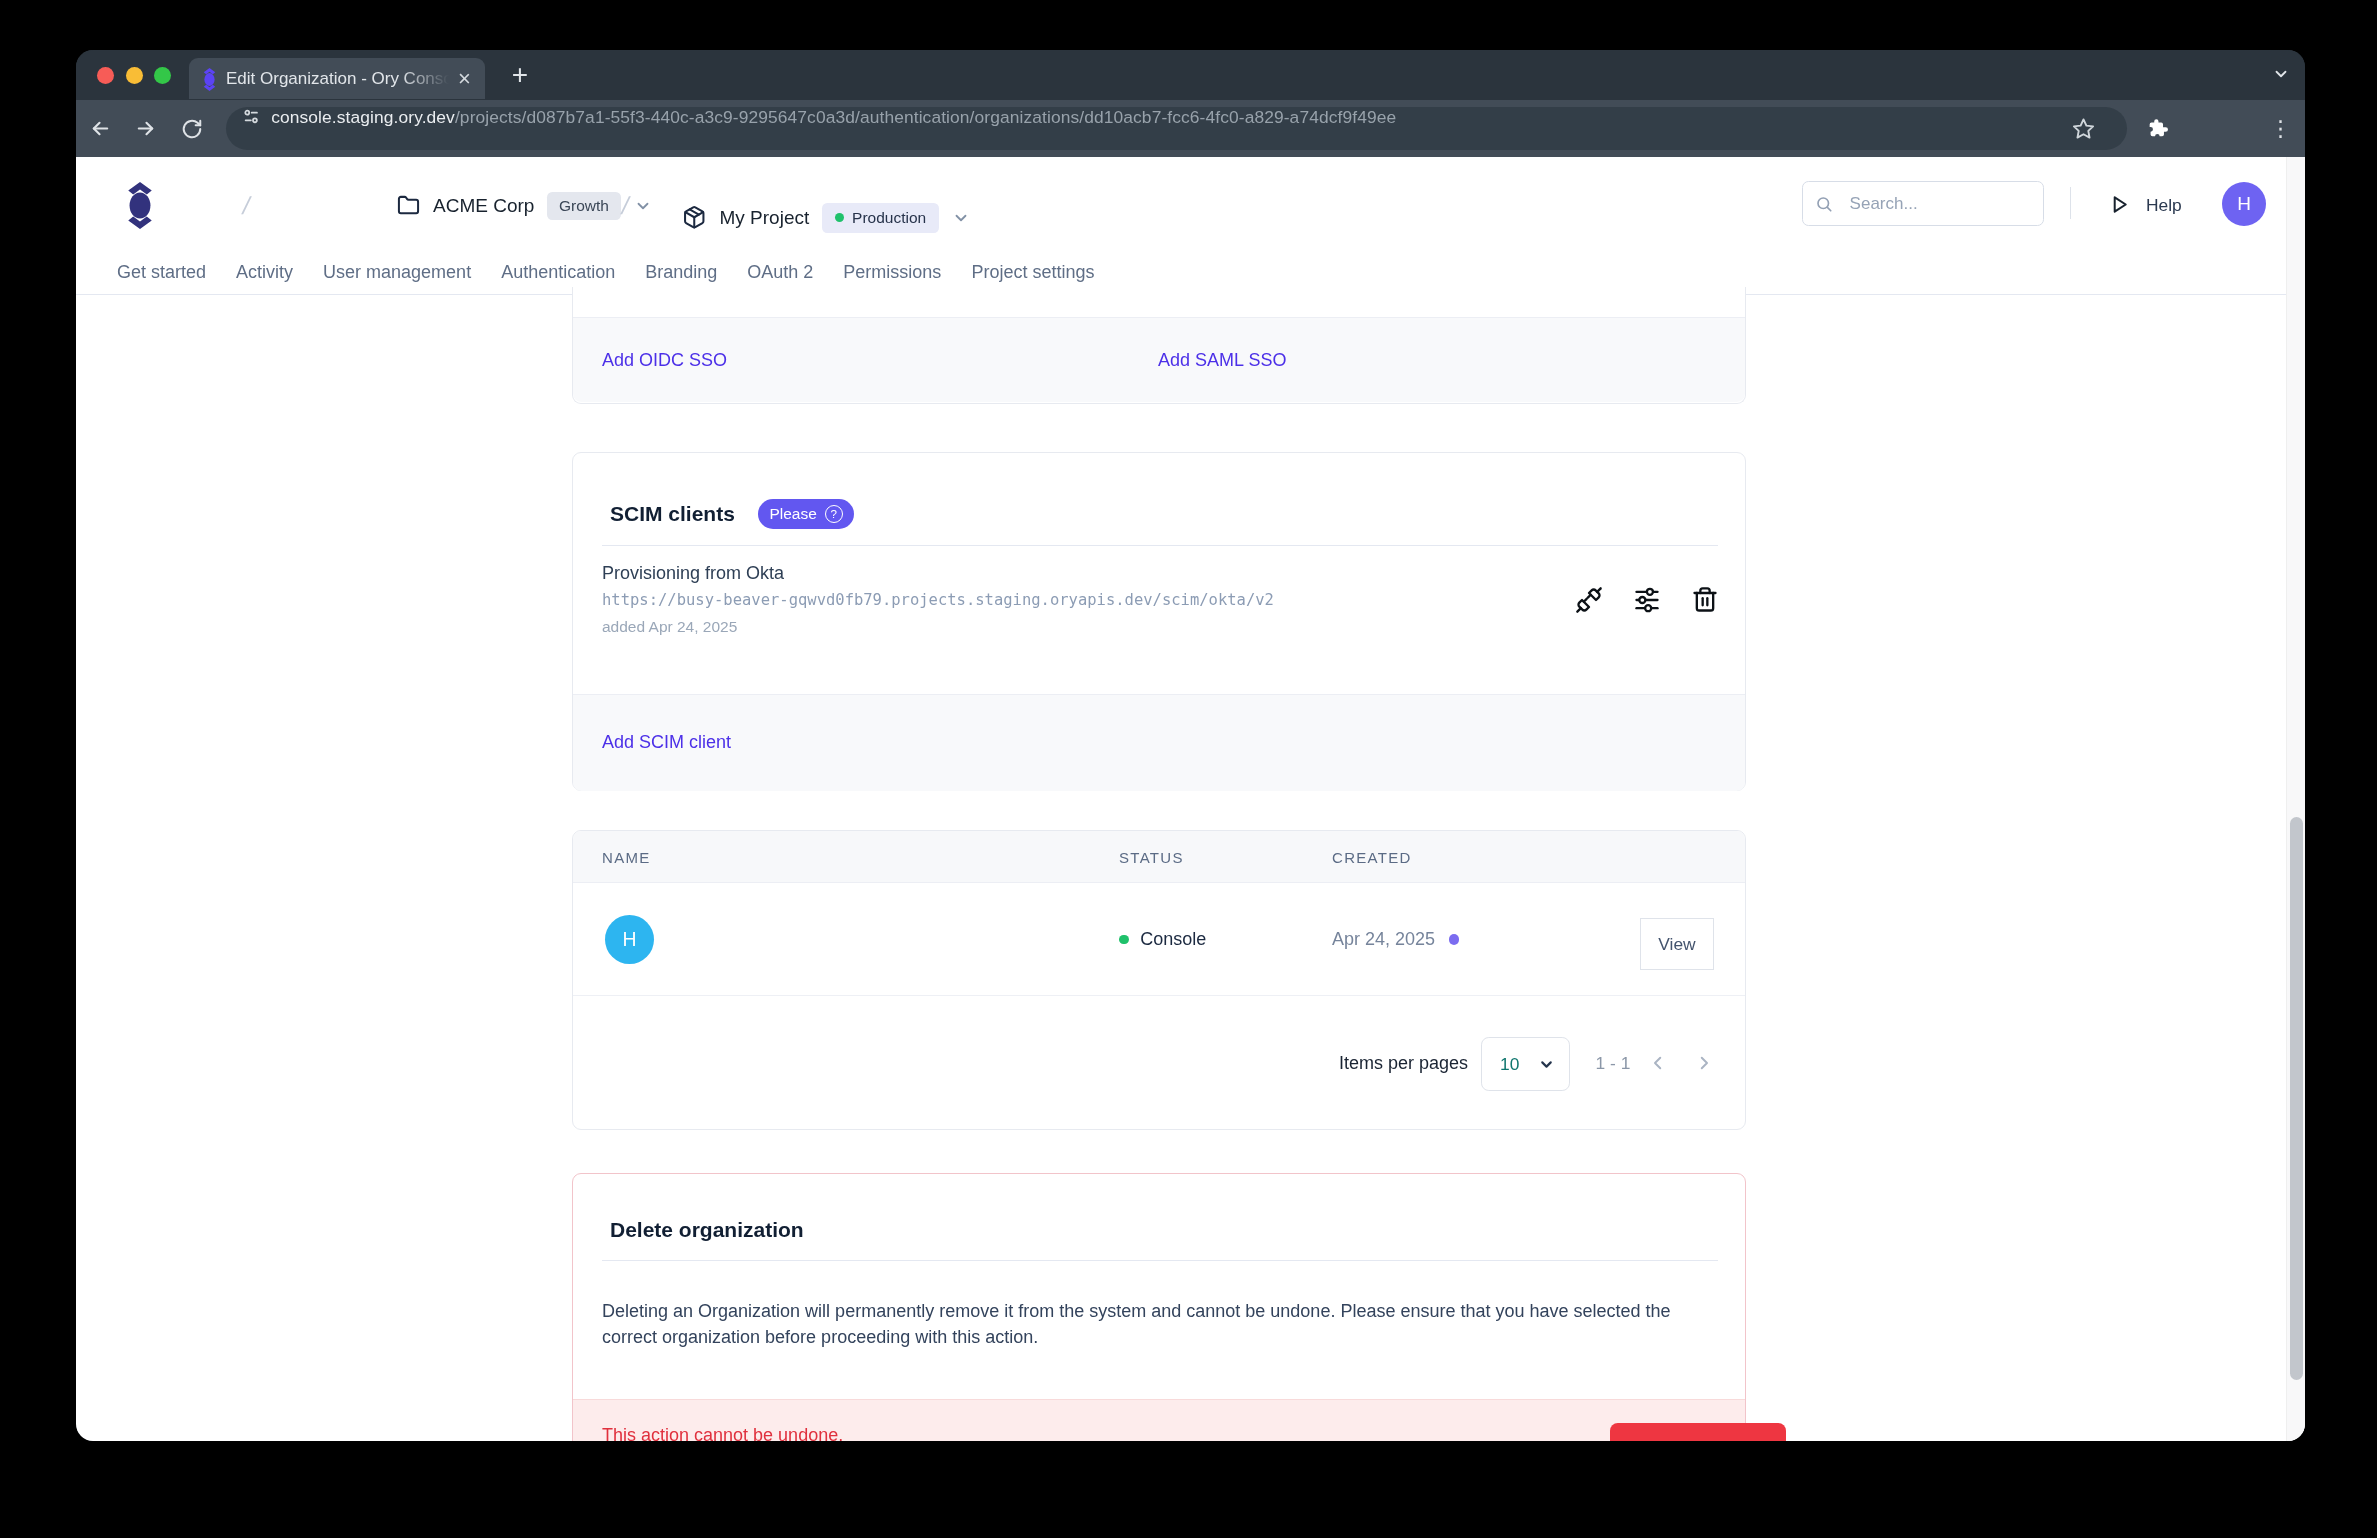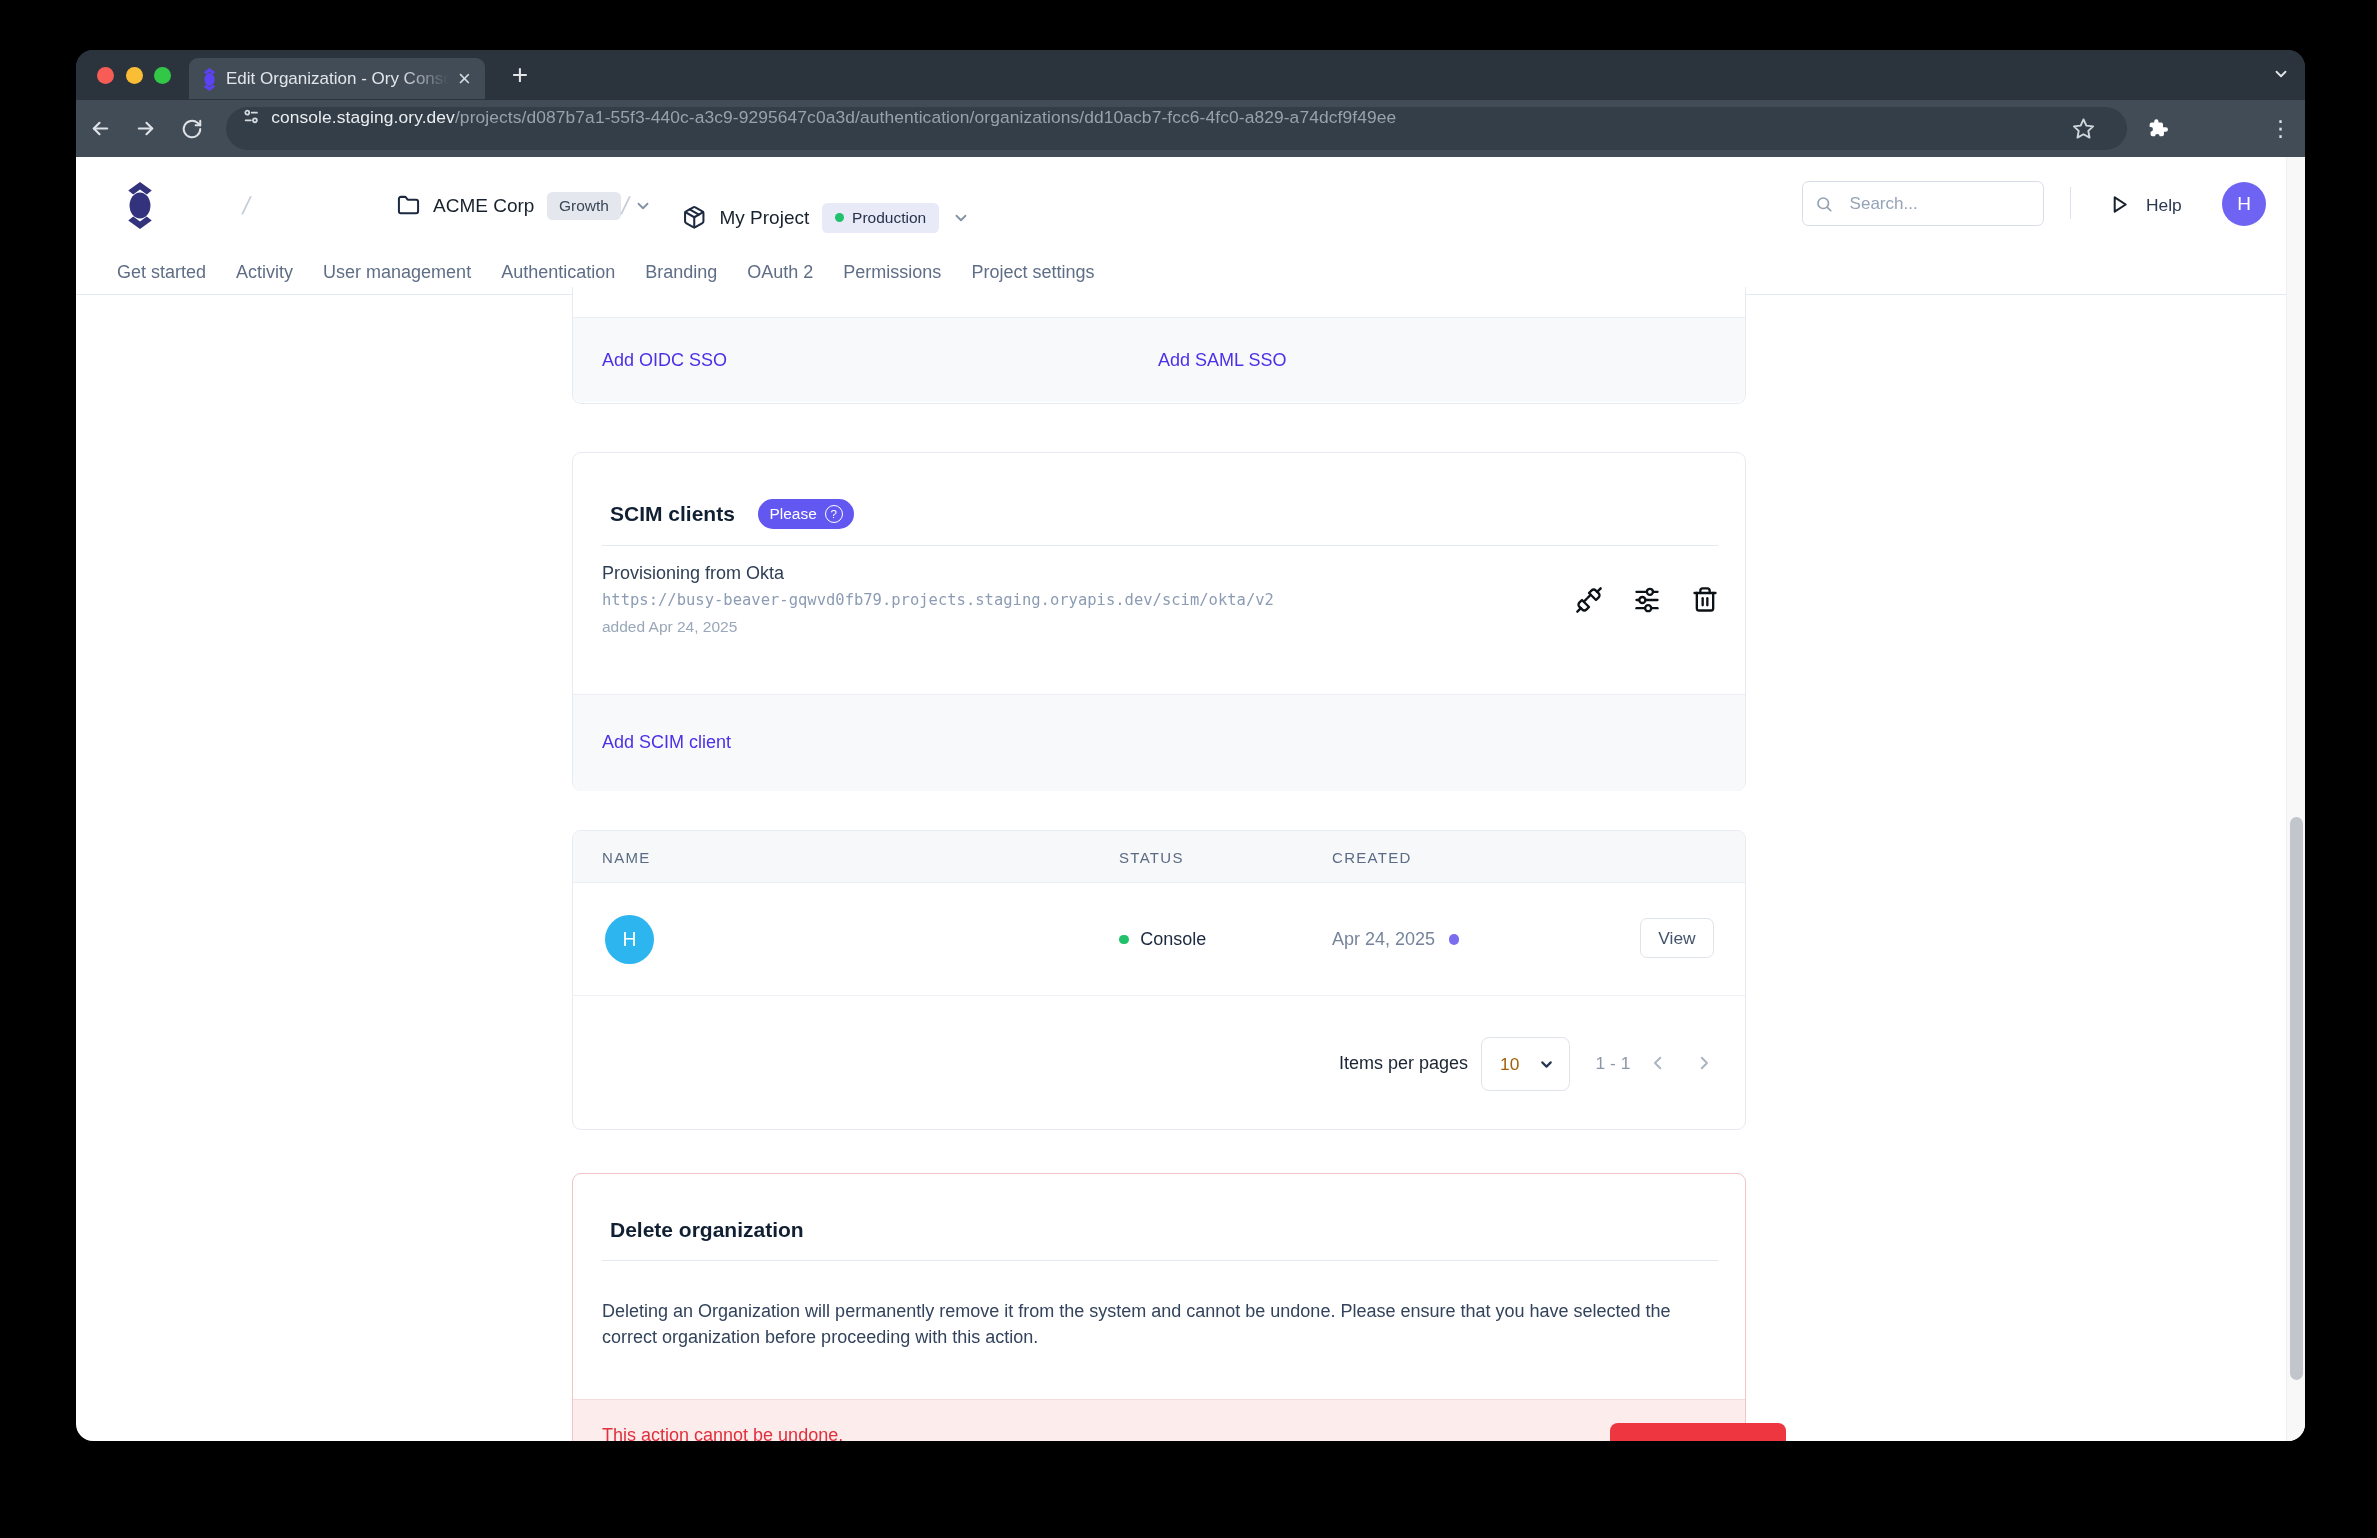--- a/index.html
+++ b/index.html
@@ -49,22 +49,22 @@
   .nav { position:absolute; left:41px; top:94px; height:43px; display:flex; gap:30px; align-items:center; font-size:18px; color:#5f6e86; }
   .nav span { cursor:default; }
   .main-divider { position:absolute; left:0; top:137px; width:2229px; height:1.3px; background:#e4e8f1; }
   .card { position:absolute; left:496px; width:1174px; background:#fff; border:1.3px solid #e7eaf0; border-radius:9px; }
   .card-footer { position:absolute; left:0; width:100%; background:#f8f9fb; border-top:1.3px solid #eceef4; border-radius:0 0 8.4px 8.4px; }
   .plink { color:#4c30e8; font-size:18px; }
   .card-title { font-size:21px; font-weight:bold; color:#111f33;margin-left:8px; }
   .inner-div { position:absolute; left:29px; width:1116px; height:1.3px; background:#e4e8f1; }
   .mono { font-family:"DejaVu Sans Mono", monospace; }
   .th { position:absolute; font-size:15px; letter-spacing:1.3px; color:#5b6b85; top:0; height:52px; display:flex; align-items:center; }
-  .view-btn { position:absolute; width:74px; height:40px; border:1.3px solid #dfe3ea; border-radius:7px; background:#fff; color:#44546e; font-size:17.4px; display:flex; align-items:center; justify-content:center; }
-  .select10 { position:absolute; width:89px; height:54px; border:1.3px solid #dfe3ea; border-radius:7.8px; background:#fff; display:flex; align-items:center; justify-content:space-between; padding:0 14px 0 18px; color:#a16207; font-size:17.4px; }
+  .view-btn { position:absolute; width:74px; height:52px; border:1.3px solid #dfe3ea; border-radius:0; background:#fff; color:#44546e; font-size:17.4px; display:flex; align-items:center; justify-content:center; }
+  .select10 { position:absolute; width:89px; height:54px; border:1.3px solid #dfe3ea; border-radius:7.8px; background:#fff; display:flex; align-items:center; justify-content:space-between; padding:0 14px 0 18px; color:#0f766e; font-size:17.4px; }
   .danger-card { border-color:#f2c4ca; }
   .danger-footer { background:#fdecec; border-top:1.3px solid #f8dada; border-radius:0; }
   .danger-btn { position:absolute; left:1037px; top:23px; width:176px; height:53px; background:#ee3641; border-radius:7.8px; color:#fff; font-weight:bold; font-size:17.4px; display:flex; align-items:center; justify-content:center; }
   .scroll-track { position:absolute; left:2210px; top:107px; width:19px; height:1284px; background:#f8f8f9; border-left:0.6px solid #efefef; }
   .scroll-thumb { position:absolute; left:2.6px; top:660px; width:13px; height:563px; background:#c2c6cc; border-radius:6.5px; }
   svg { display:block; }
 </style>
 </head>
 <body>
 

